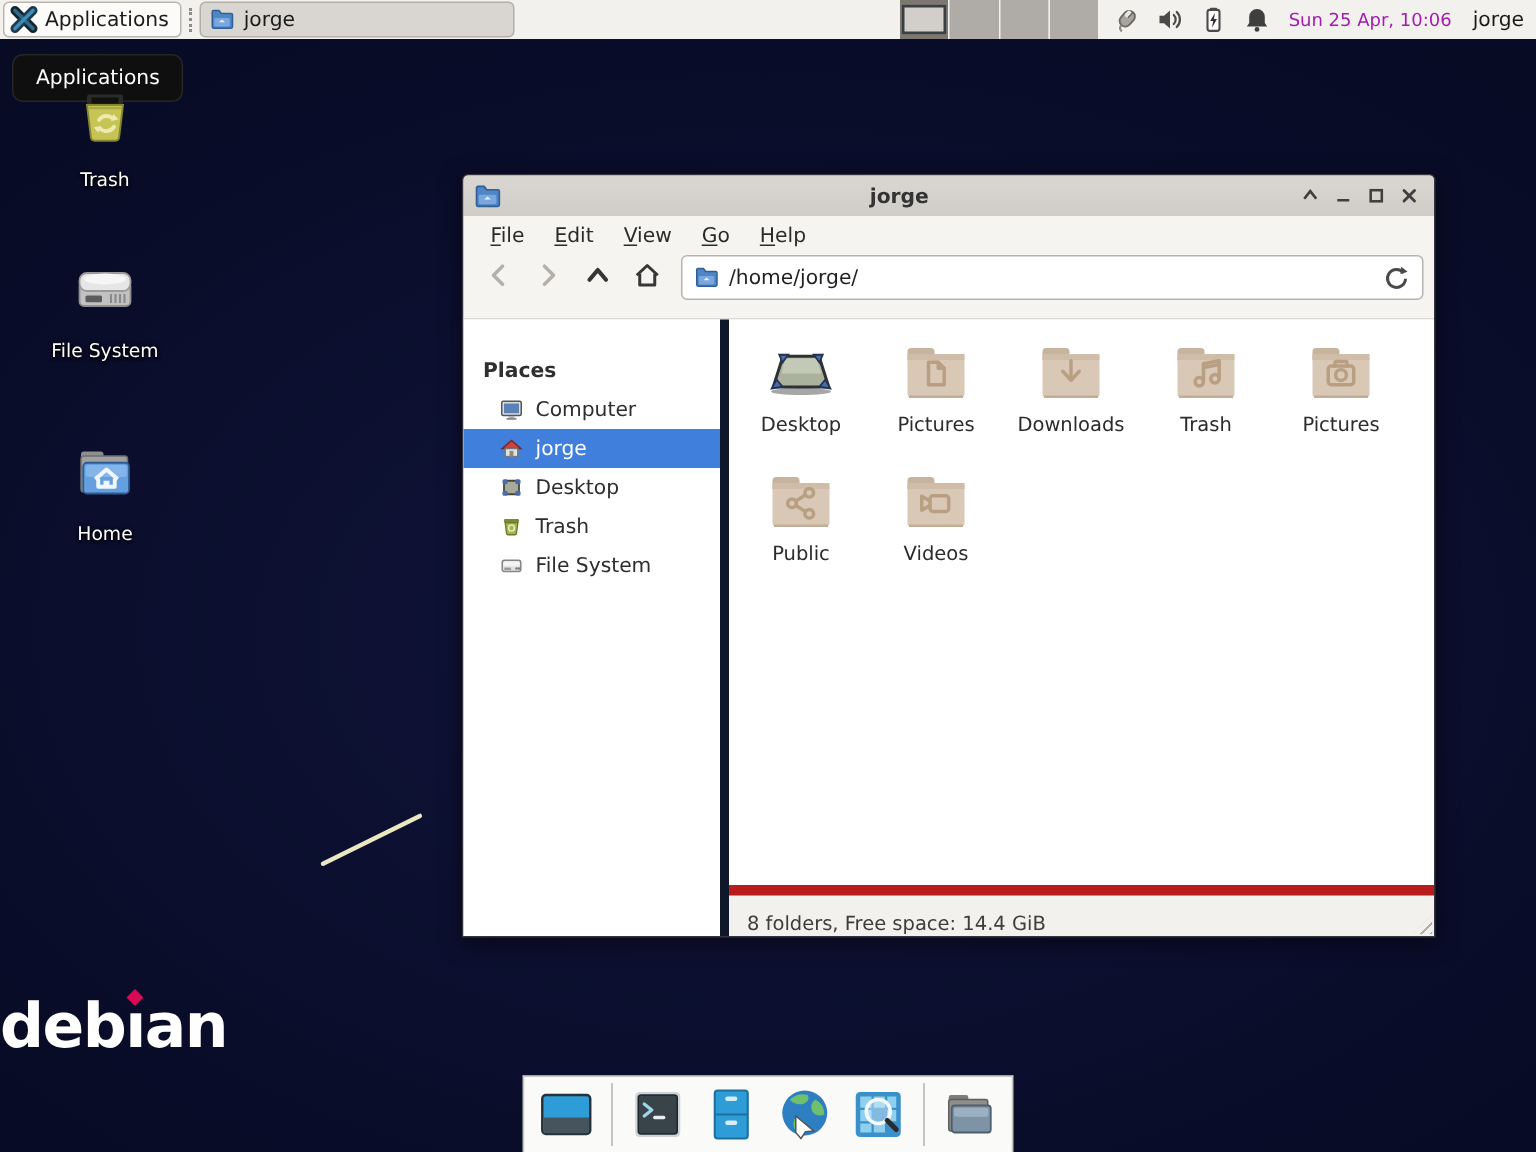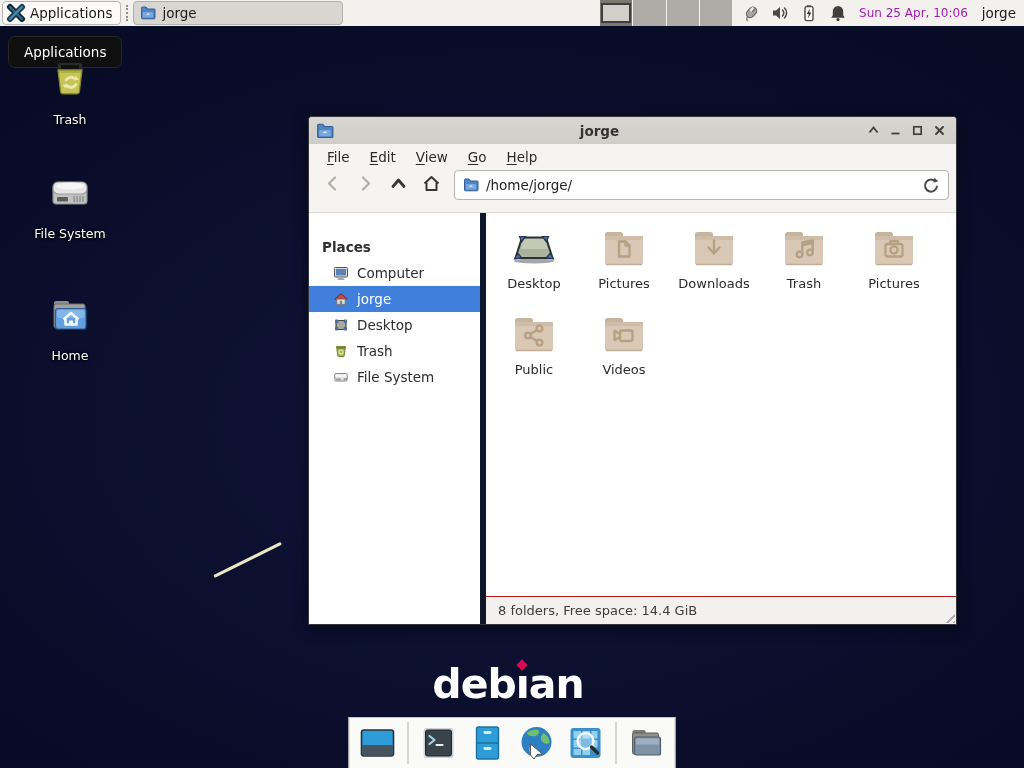--- a/index.html
+++ b/index.html
@@ -67,27 +67,27 @@
   .side-header{font-weight:bold;color:#2f2f2f;padding:6px 10px 5px 13px;}
   .side-item{height:26px;display:flex;align-items:center;gap:8px;padding-left:24px;color:#2d2d2d;}
   .side-item .ic{width:16px;height:16px;flex:0 0 16px;}
   .side-item.selected{background:#4080dc;color:#fff;}
   .main-col{flex:1;display:flex;flex-direction:column;min-width:0;}
   .file-area{flex:1;background:#fff;padding:7px 0 0 3px;display:flex;flex-wrap:wrap;
     align-content:flex-start;}
   .file-item{width:90px;height:82px;text-align:center;padding-top:4px;}
   .file-item .ic{width:48px;height:48px;margin:0 auto;}
   .file-item .lbl{margin-top:4px;font-size:13px;color:#2b2b2b;}
-  .statusbar{height:27px;flex:0 0 27px;background:#f3f1ee;border-top:1px solid #b91c1c;
-    display:flex;align-items:center;padding-left:12px;font-size:13px;color:#3d3d3d;position:relative;}
+  .statusbar{height:27px;flex:0 0 27px;background:#f3f1ee;border-top:7px solid #b91c1c;
+    display:flex;align-items:flex-end;padding-left:12px;font-size:13px;color:#3d3d3d;position:relative;}
   .grip{position:absolute;right:1px;bottom:1px;width:13px;height:13px;
     background:repeating-linear-gradient(135deg,transparent 0 3px,#b3b0ab 3px 4.5px);
     clip-path:polygon(100% 0,100% 100%,0 100%);}
   
-  #debian-logo{position:absolute;left:0;top:660px;width:1016px;text-align:center;
+  #debian-logo{position:absolute;left:0;top:660px;width:1016px;text-align:left;
     font-size:41px;font-weight:bold;letter-spacing:-1px;color:#fff;}
   .logo-i{position:relative;}
   .logo-dot{position:absolute;left:50%;top:1px;width:8px;height:8px;background:#d70a53;
     transform:translateX(-50%) rotate(45deg);}
   
   #dock{position:absolute;left:50%;bottom:0;transform:translateX(-50%);height:50px;
     background:#fafaf9;border:1px solid #c8c5c0;border-bottom:none;
     display:flex;align-items:center;padding:0 9px;gap:11px;}
   .dock-item{width:38px;height:38px;}
   .dock-sep{width:1px;height:42px;background:#b5b2ae;}

